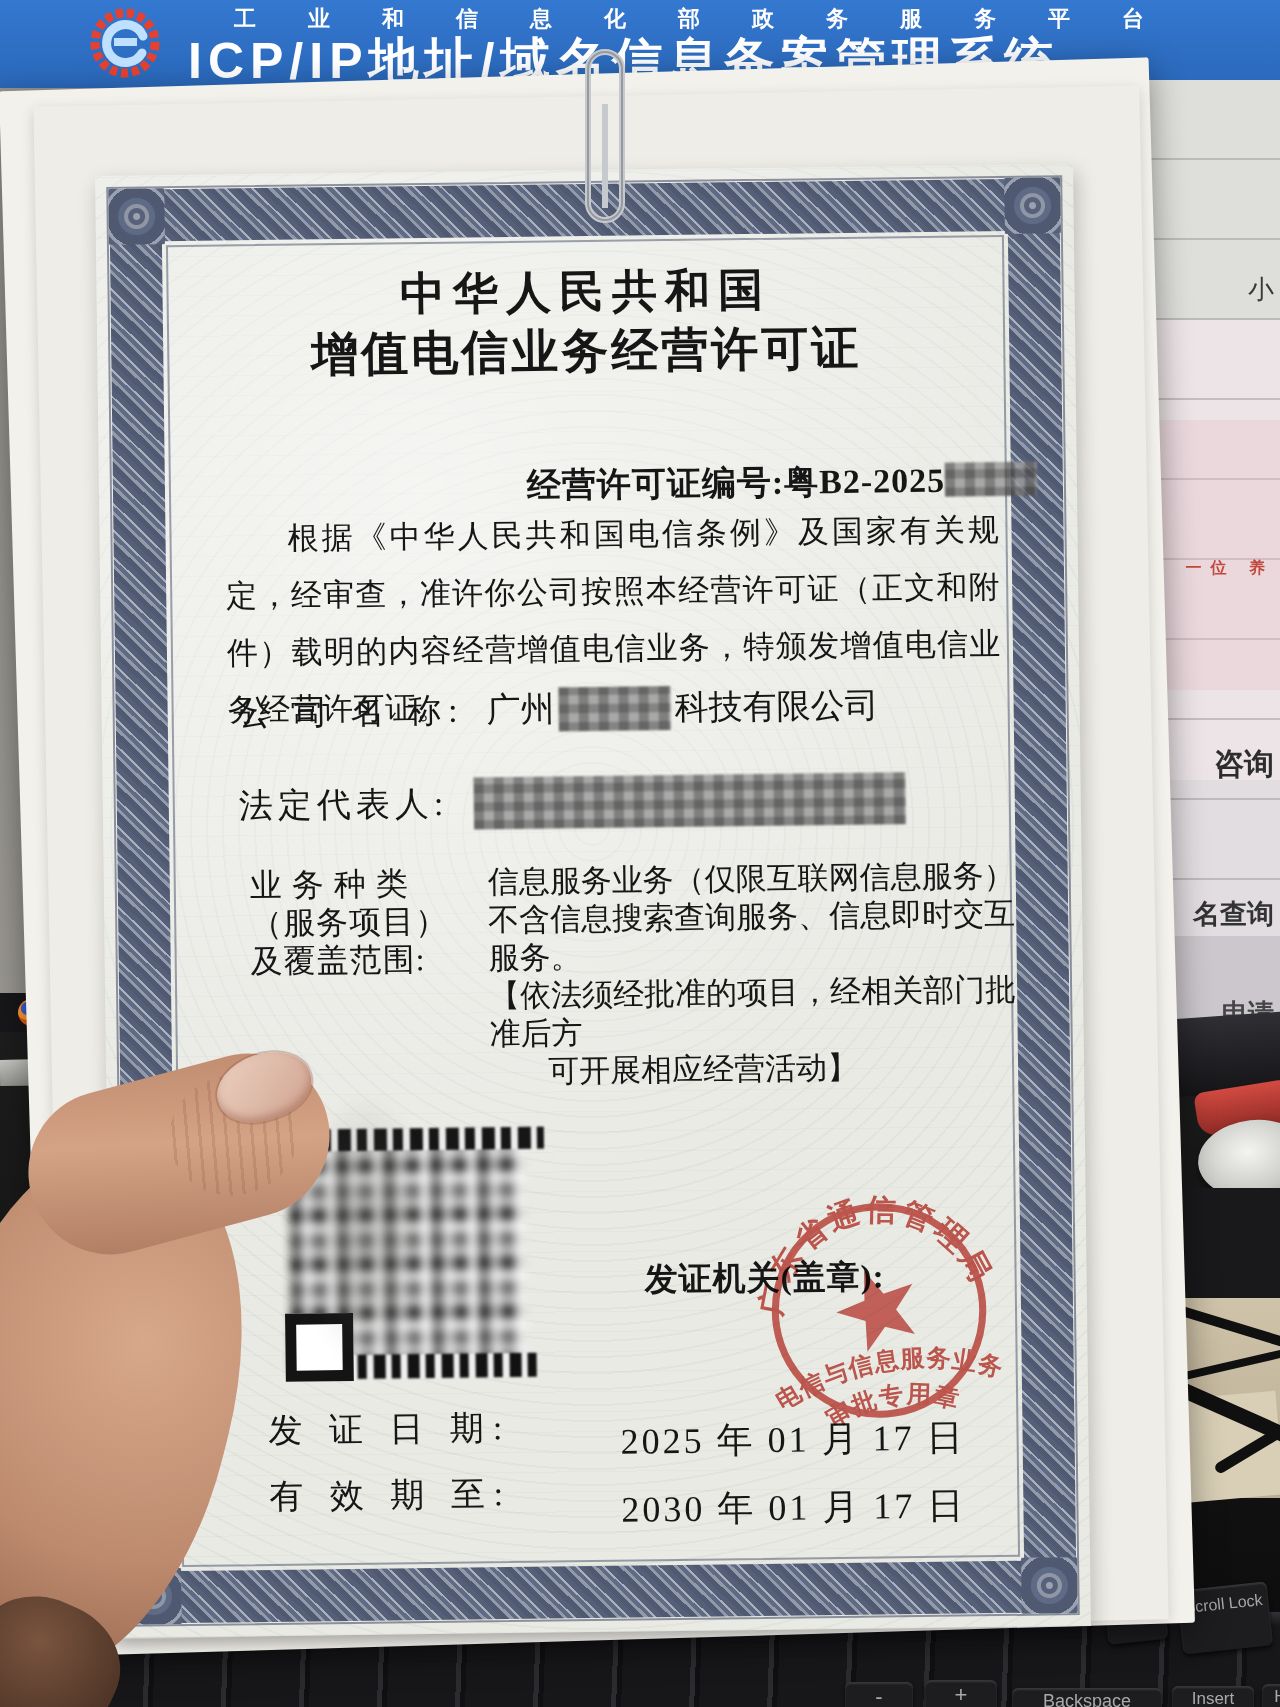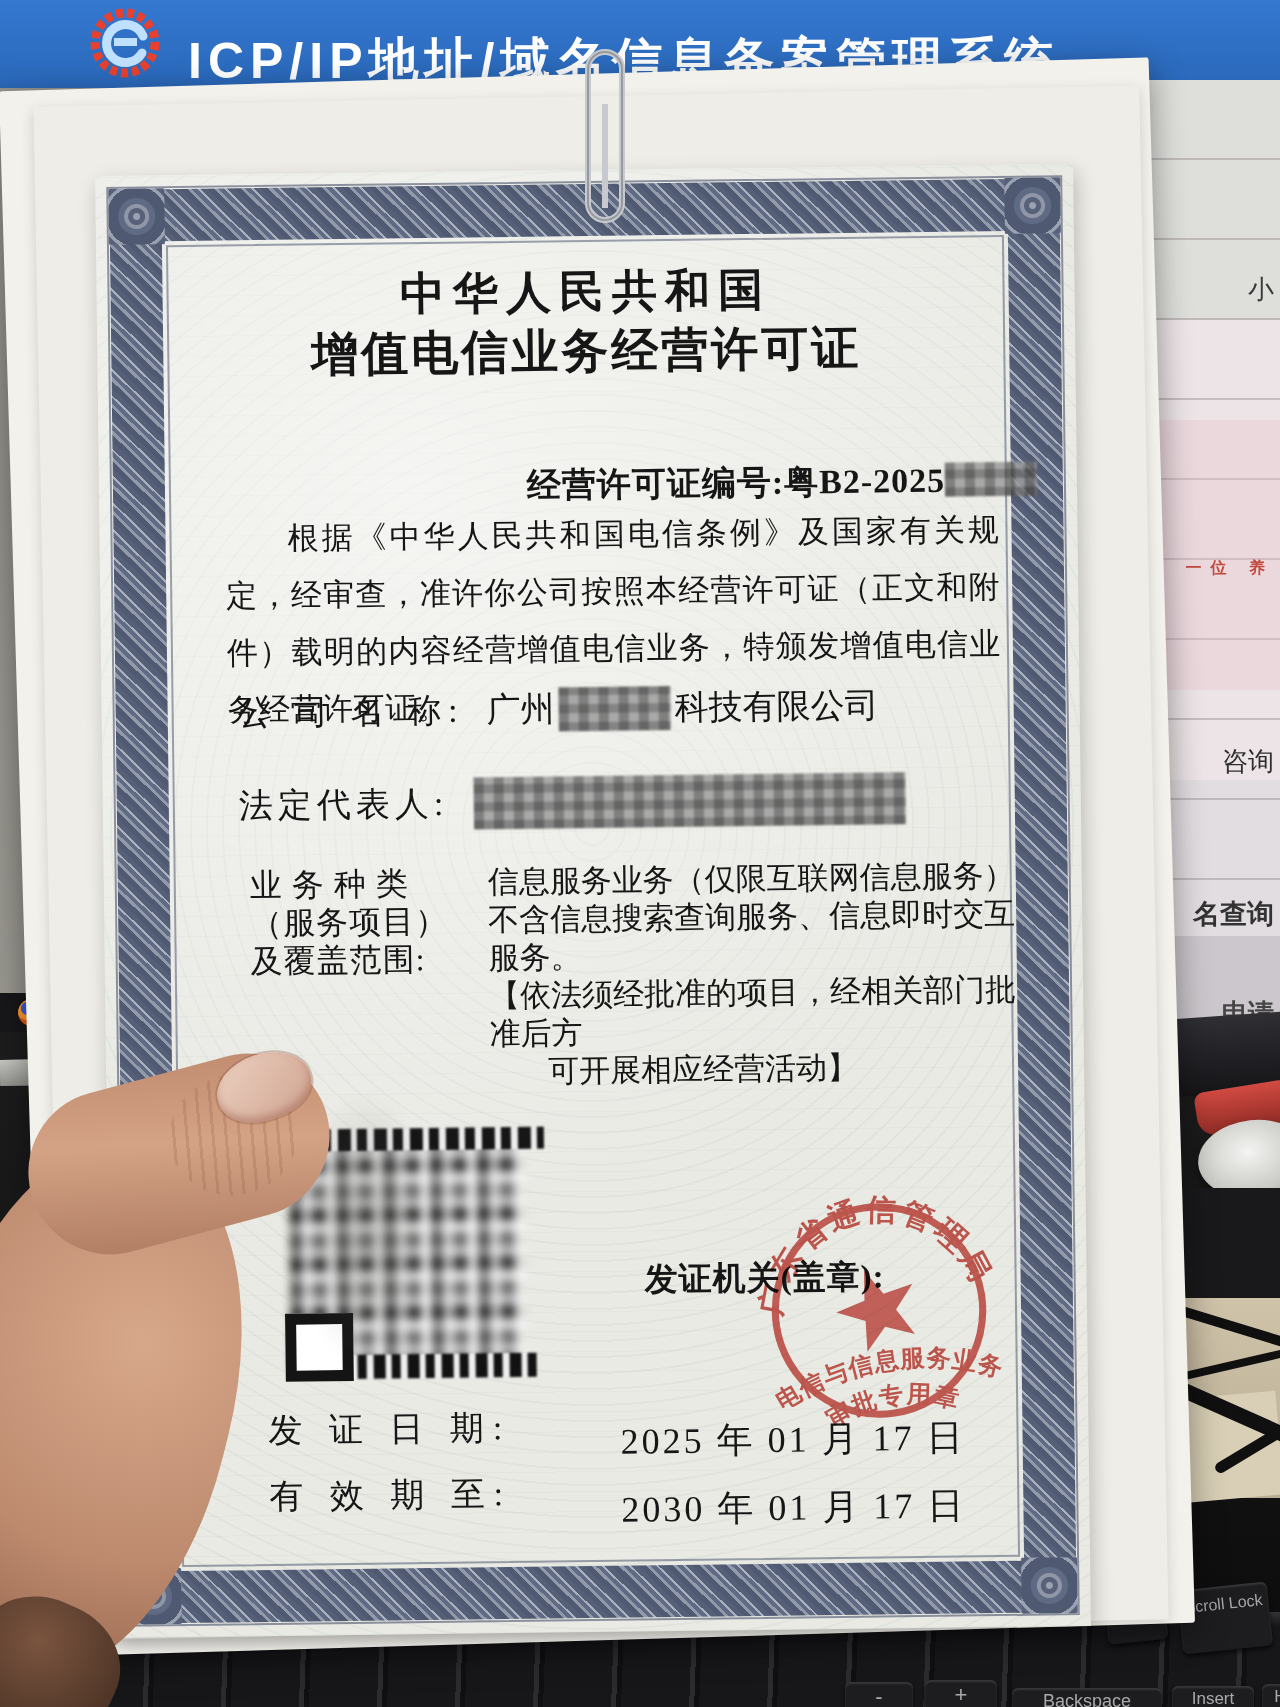--- a/index.html
+++ b/index.html
@@ -15,21 +15,21 @@
   
   .screen-right{left:1122px;top:80px;width:158px;height:942px;z-index:1;
     background:
       repeating-linear-gradient(180deg, transparent 0 78px, rgba(150,140,145,.45) 78px 80px),
       linear-gradient(180deg,#dededb 0 240px,#ece4e6 240px 700px,#e2dde0 700px 100%);}
   .band-pink{left:0;top:340px;width:100%;height:270px;background:rgba(233,196,202,.35);}
   .band-gray{left:0;top:856px;width:100%;height:84px;background:#ccc7cc;}
   .sr-item{right:6px;white-space:nowrap;color:#3a3a3a;}
   .sr-0{top:192px;font-size:26px;}
   .sr-1{top:478px;font-size:16px;color:#c2493e;letter-spacing:9px;font-weight:700;}
-  .sr-2{top:664px;font-size:26px;font-weight:400;color:#2d2d2d;}
+  .sr-2{top:664px;font-size:30px;font-weight:700;color:#2d2d2d;}
   .sr-3{top:816px;font-size:27px;font-weight:700;color:#333;}
   .sr-4{top:884px;font-size:26px;font-weight:700;color:#454545;margin-top:32px;}
 
   
   .taskbar{left:0;top:993px;width:410px;height:42px;background:#17171a;z-index:2;}
   .icon-ff{left:18px;top:6px;width:27px;height:27px;border-radius:50%;background:radial-gradient(circle at 35% 35%,#3b5bd9 0 6px,#ff9a2e 7px 11px,#e85b12 12px);}
   .icon-blue{left:66px;top:6px;width:27px;height:27px;border-radius:6px;background:linear-gradient(145deg,#2f8ce6,#1668c0);}
   .icon-blue::after{content:"";position:absolute;left:7px;top:8px;width:13px;height:11px;background:#eaf4ff;clip-path:polygon(0 45%,60% 0,45% 45%,100% 40%,30% 100%,45% 55%);}
   .icon-red{left:114px;top:8px;width:13px;height:24px;background:#c33a2e;border-radius:3px;}
   .desk-dark{left:0;top:1032px;width:1280px;height:675px;background:linear-gradient(180deg,#1d1d1d,#0b0b0b);z-index:2;}
@@ -136,20 +136,21 @@
 <body>
 
 <div class="scene">
 
   <div class="abs banner">
     <svg class="abs logo" viewBox="0 0 82 82">
       <circle cx="41" cy="41" r="30" fill="none" stroke="#e8402e" stroke-width="9" stroke-dasharray="7 4"></circle>
       <path d="M 59,34 A 19,19 0 1 0 58,51" fill="none" stroke="#bfe0ff" stroke-width="9" stroke-linecap="round"></path>
       <path d="M 30,40 H 53" stroke="#bfe0ff" stroke-width="8"></path>
     </svg>
+    <div class="abs banner-small">工业和信息化部政务服务平台</div>
     <div class="abs banner-big">ICP/IP地址/域名信息备案管理系统</div>
   </div>
 
   <div class="abs screen-right">
     <div class="abs band-pink"></div>
     <div class="abs band-gray"></div>
     <div class="abs sr-item sr-0">小</div>
     <div class="abs sr-item sr-1">一位 养</div>
     <div class="abs sr-item sr-2">咨询</div>
     <div class="abs sr-item sr-3">名查询</div>

